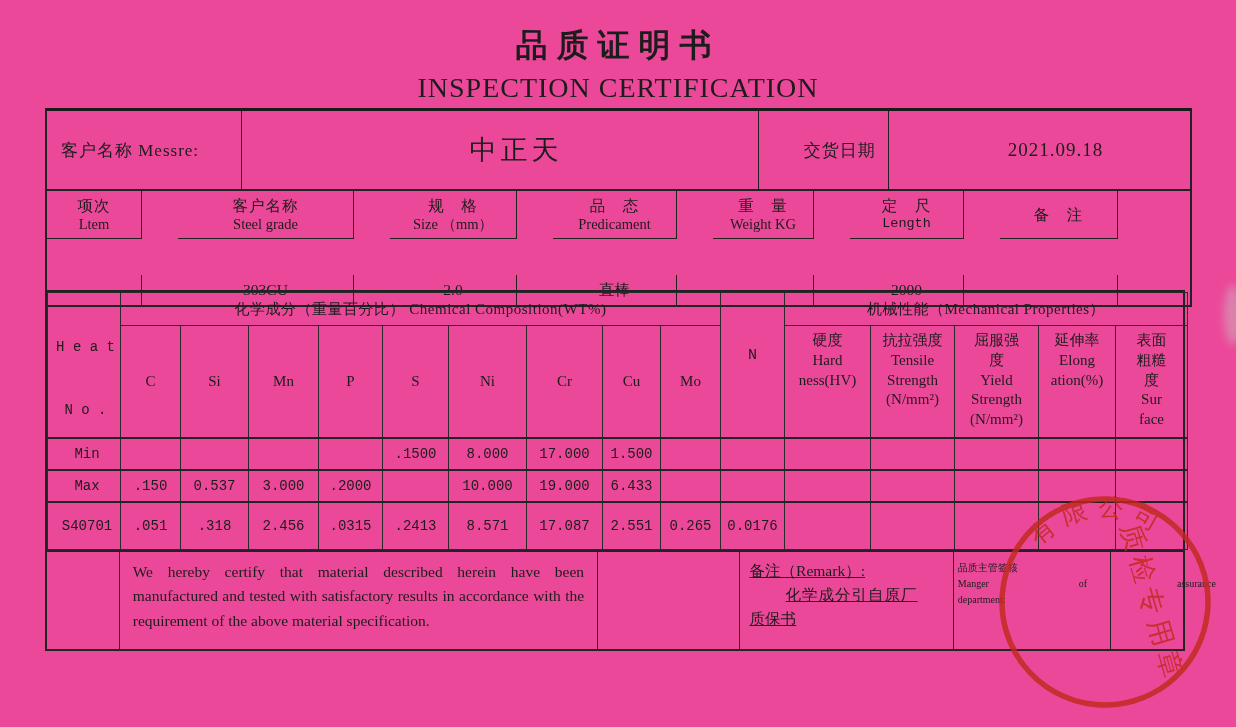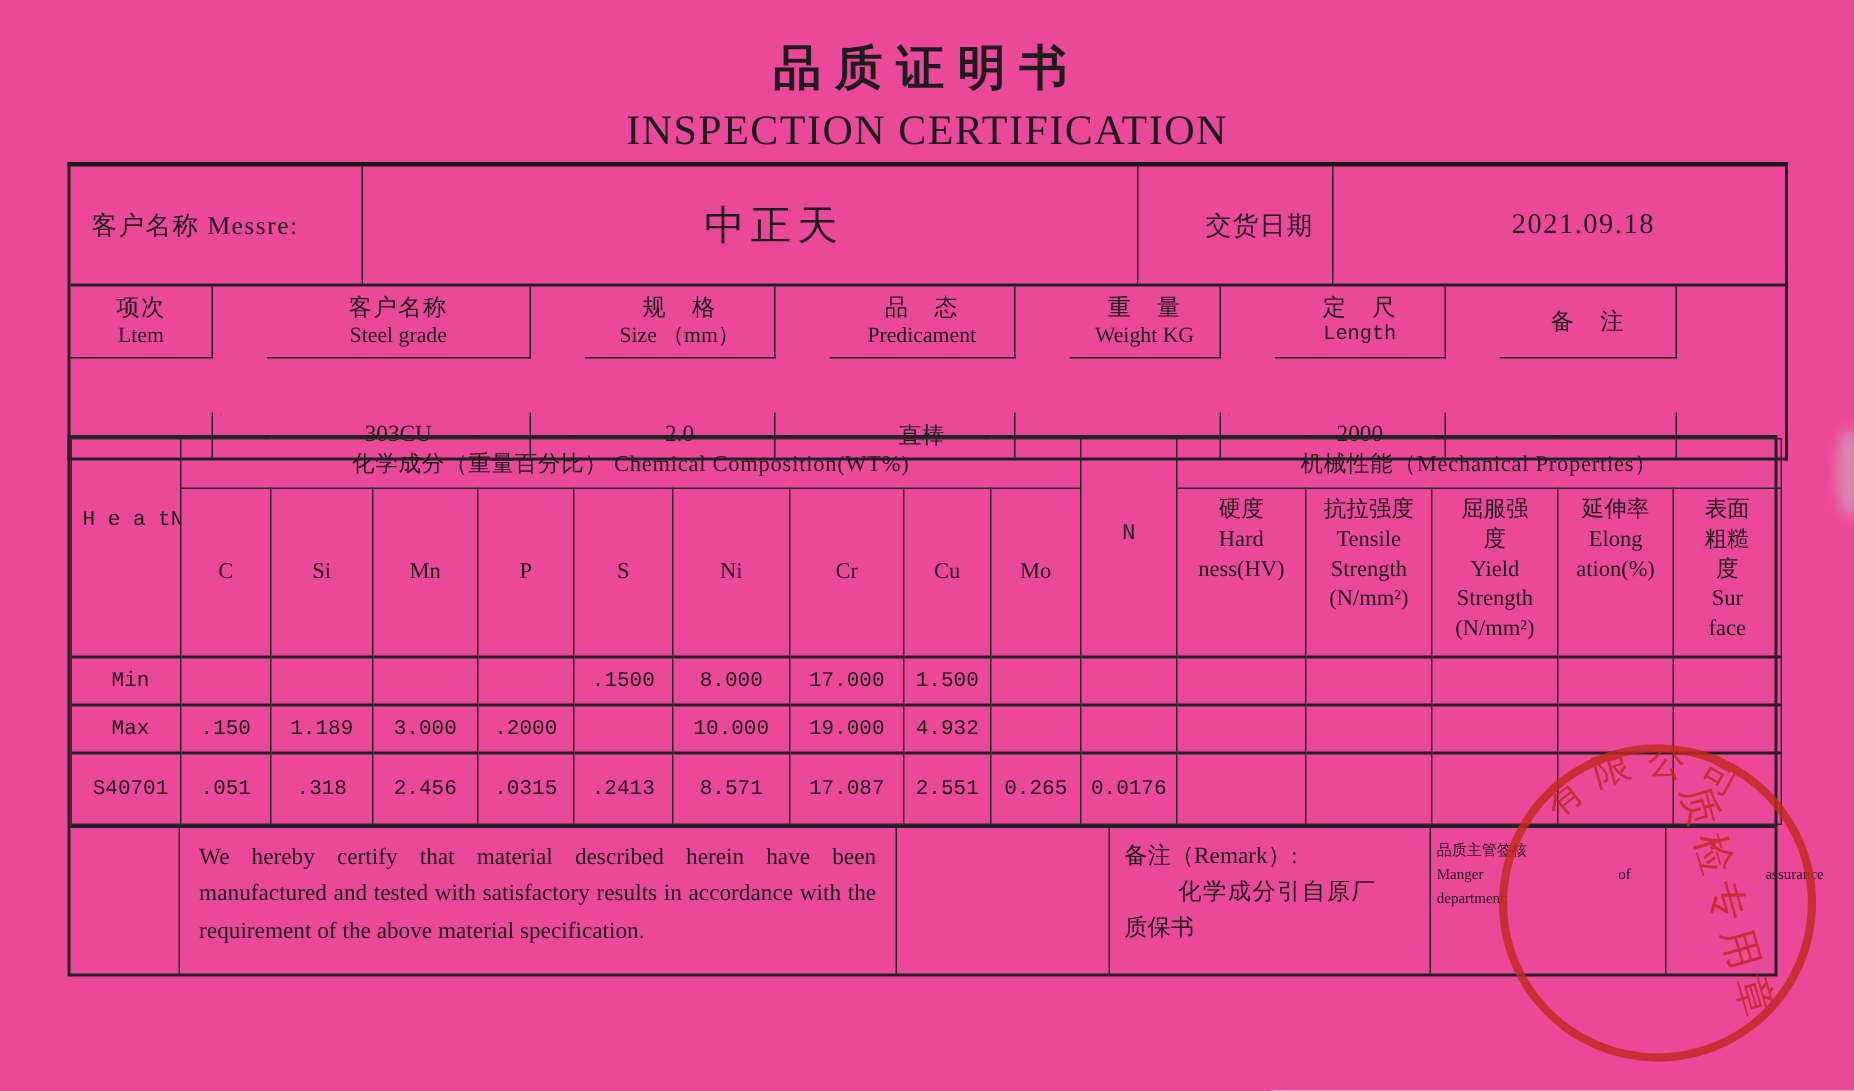--- a/index.html
+++ b/index.html
@@ -42,38 +42,38 @@
   table.t2t { border-collapse:collapse; table-layout:fixed; width:1136px; }
   table.t2t td { border:1px solid #2a2a2a; text-align:center; font-size:15px; overflow:hidden; }
   tr.rA  { height:33px; }
   tr.rB  { height:112px; }
   tr.rmin  { height:32px; }
   tr.rmax  { height:32px; }
   tr.rheat { height:48px; }
   tr.rmin td, tr.rmax td, tr.rheat td { border-top:2px solid #222; }
   td.span-h { font-size:15.5px; letter-spacing:.5px; }
   td.heat-cell { vertical-align:top; text-align:left; }
-  .heat-inner { height:141px; display:flex; justify-content:space-between;
+  .heat-inner { height:141px; display:flex; flex-direction:column; justify-content:space-between;
                 padding:46px 4px 16px 7px; font-family:"Liberation Mono", monospace; font-size:14px; white-space:pre; }
   td.n-cell { vertical-align:top; padding-top:54px; font-size:16px; }
   td.mech-h { vertical-align:top; padding-top:5px; font-size:13.5px; line-height:1.32; white-space:pre-line; }
   td.elem-h { font-size:15.5px; }
   .mono, td.mono { font-family:"Liberation Mono", monospace; }
   tr.rmin td, tr.rmax td { font-size:14px; }
   tr.rheat td { font-size:14px; }
   td.row-lbl { text-align:left; padding-left:6px; font-family:"Liberation Mono", monospace; }
 
   
   .brow { display:flex; height:99px; border-top:2px solid #222; }
   .brow > div { border-right:1.5px solid #222; }
   .brow > div:last-child { border-right:none; }
   .b1 { width:73px; }
   .b2 { width:480px; padding:8px 13px 6px 13px; font-size:15.5px; line-height:1.58; text-align:justify; text-justify:inter-word; }
   .b3 { width:142px; }
-  .b4 { width:215px; padding:7px 6px 4px 10px; font-size:15.5px; line-height:1.55; }
+  .b4 { width:215px; padding:7px 6px 4px 10px; font-size:15.5px; line-height:1.55;text-decoration:underline; }
   .b4 .ind { padding-left:36px; letter-spacing:1px; }
   .b5 { width:158px; position:relative; }
   .b6 { width:72px; }
   .sig { position:absolute; left:4px; top:8px; width:262px; font-size:10px; line-height:1.6; z-index:3; }
   .sig-l2 { display:flex; justify-content:space-between; width:258px; }
 
   
   .stamp { position:absolute; left:983px; top:488px; z-index:5; pointer-events:none; }
   .smudge { position:absolute; right:-6px; top:285px; width:18px; height:60px; background:#c9c9c9; opacity:.45; border-radius:50%; filter:blur(4px); }
 </style>
@@ -210,27 +210,27 @@
         <td class="mono"></td>
         <td class="mono"></td>
         <td class="mono"></td>
         <td class="mono"></td>
         <td class="mono"></td>
         <td class="mono"></td>
       </tr>
       <tr class="rmax">
         <td class="row-lbl">Max</td>
         <td class="mono">.150</td>
-        <td class="mono">1.189</td>
+        <td class="mono">0.537</td>
         <td class="mono">3.000</td>
         <td class="mono">.2000</td>
         <td class="mono"></td>
         <td class="mono">10.000</td>
         <td class="mono">19.000</td>
-        <td class="mono">4.932</td>
+        <td class="mono">6.433</td>
         <td class="mono"></td>
         <td class="mono"></td>
         <td class="mono"></td>
         <td class="mono"></td>
         <td class="mono"></td>
         <td class="mono"></td>
         <td class="mono"></td>
       </tr>
       <tr class="rheat">
         <td class="row-lbl">S40701</td>

